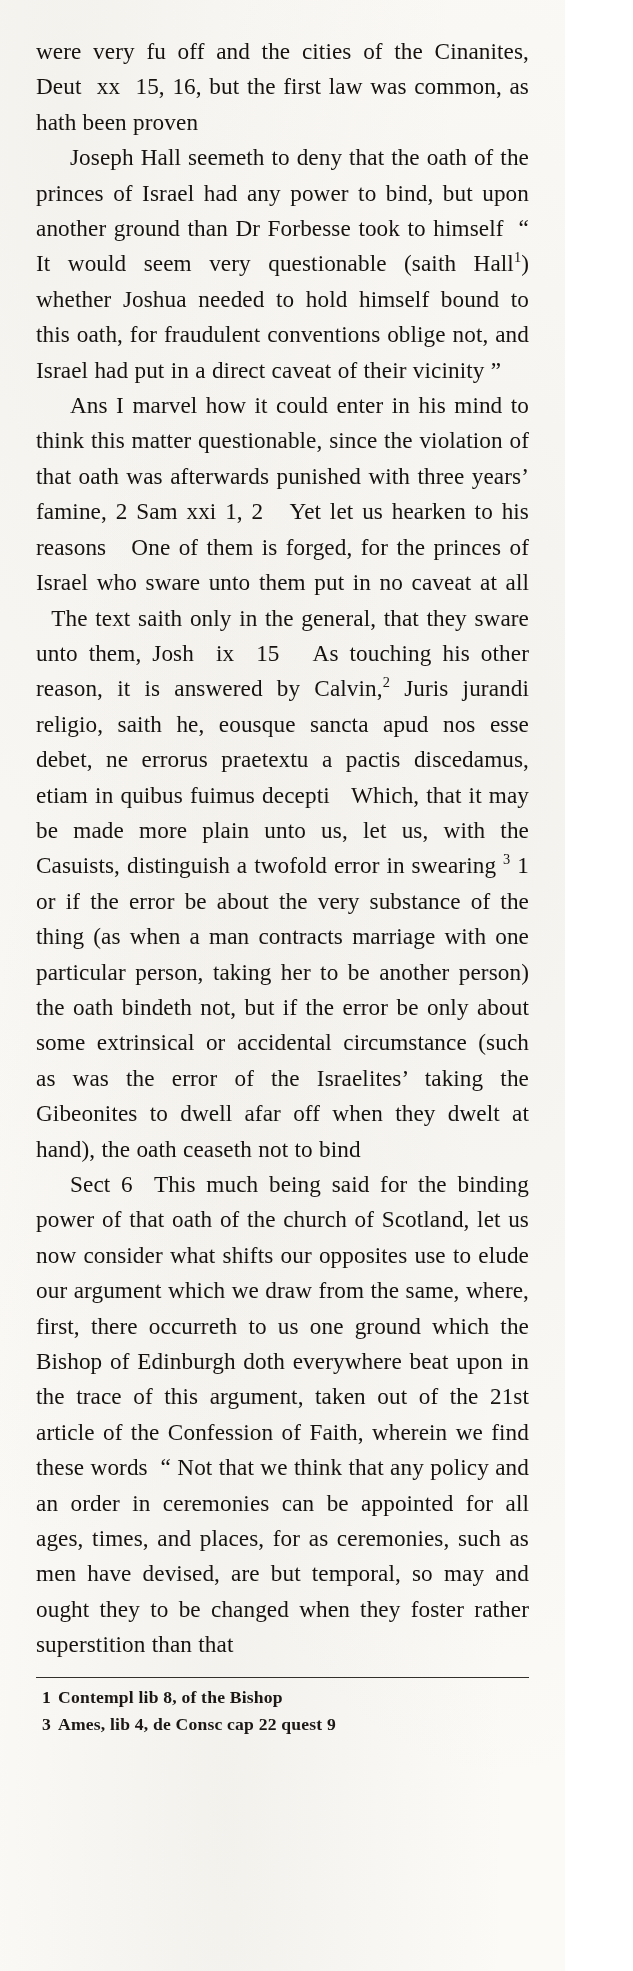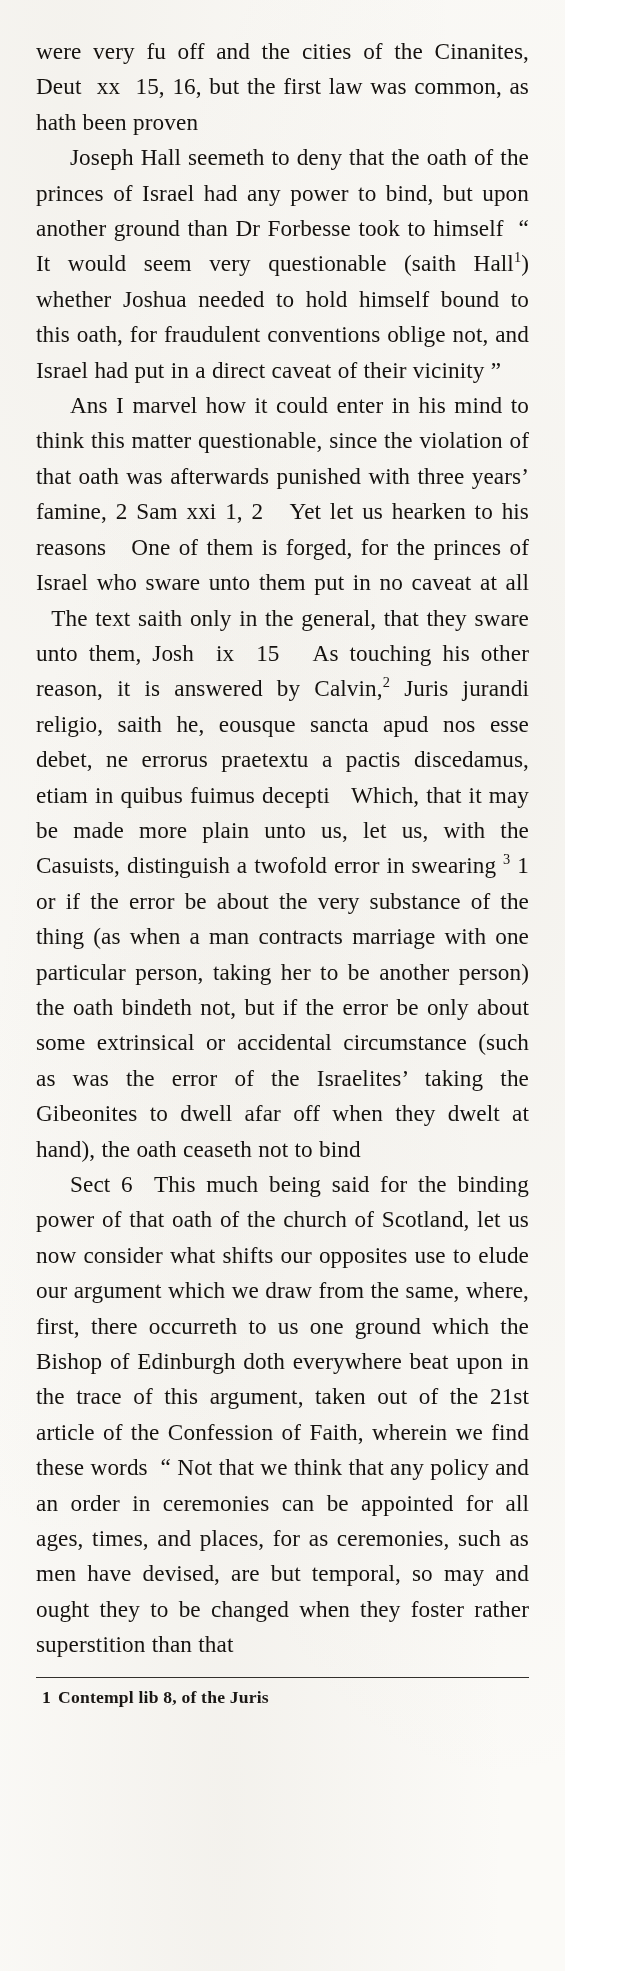--- a/index.html
+++ b/index.html
@@ -99,16 +99,17 @@
 
     <p><span class="ital">Ans</span> I marvel how it could enter in his mind to think this matter questionable, since the violation of that oath was afterwards punished with three years’ famine, 2&nbsp;Sam xxi&nbsp;1, 2 &nbsp;&nbsp;Yet let us hearken to his reasons &nbsp;&nbsp;One of them is forged, for the princes of Israel who sware unto them put in no caveat at all &nbsp;&nbsp;The text saith only in the general, that they sware unto them, Josh&nbsp;&nbsp;ix&nbsp;&nbsp;15 &nbsp;&nbsp;As touching his other reason, it is answered by Calvin,<sup>2</sup> <span class="ital">Juris jurandi religio</span>, saith he, <span class="ital">eousque sancta apud nos esse debet, ne errorus praetextu a pactis discedamus, etiam in quibus fuimus decepti</span> &nbsp;&nbsp;Which, that it may be made more plain unto us, let us, with the Casuists, distinguish a twofold error in swearing <sup>3</sup> 1 or if the error be about the very substance of the thing (as when a man contracts marriage with one particular person, taking her to be another person) the oath bindeth not, but if the error be only about some extrinsical or accidental circumstance (such as was the error of the Israelites’ taking the Gibeonites to dwell afar off when they dwelt at hand), the oath ceaseth not to bind</p>
 
     <p><span class="ital">Sect</span> 6 &nbsp;This much being said for the binding power of that oath of the church of Scotland, let us now consider what shifts our opposites use to elude our argument which we draw from the same, where, first, there occurreth to us one ground which the Bishop of Edinburgh doth everywhere beat upon in the trace of this argument, taken out of the 21st article of the Confession of Faith, wherein we find these words &nbsp;“ Not that we think that any policy and an order in ceremonies can be appointed for all ages, times, and places, for as ceremonies, such as men have devised, are but temporal, so may and ought they to be changed when they foster rather superstition than that</p>
 
   </div>
 
   <hr class="footnote-rule">
 
   <div class="footnotes blur1">
-    <p class="fn"><span class="marker">1</span><span>Contempl lib 8, of the Juris</span></p>
+    <p class="fn"><span class="marker">1</span><span>Contempl lib 8, of the Bishop</span></p>
+    <p class="fn"><span class="marker">3</span><span>Ames, lib 4, de Consc cap 22 quest 9</span></p>
   </div>
 
 </div>
 
 </body></html>

